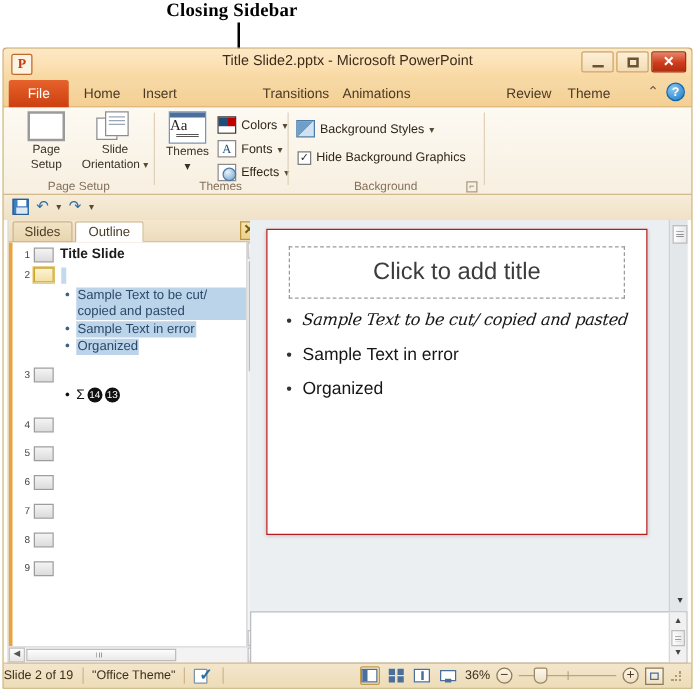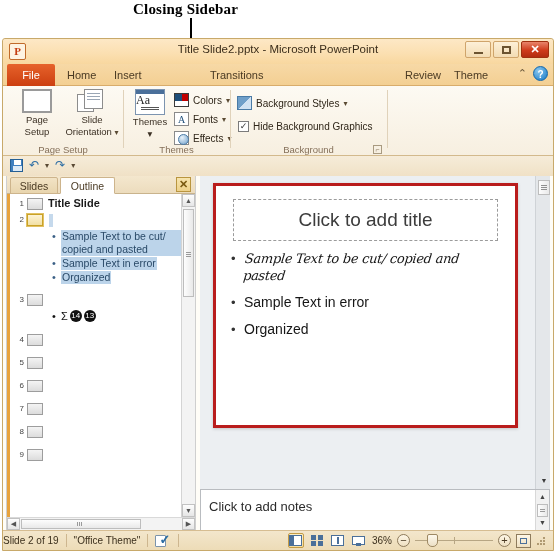--- a/index.html
+++ b/index.html
@@ -189,21 +189,21 @@
     width: 13px; height: 13px; background: #3f7fbf; border: 1px solid #255f94; position: relative;
   }
   .qat-save::after { content:""; position:absolute; left:3px; top:0; width:7px; height:5px; background:#fff; }
   .qat-save::before { content:""; position:absolute; left:2px; bottom:0; width:9px; height:5px; background:#dce9f5; }
 
   
   #panes { position: relative; height: 355px; background: #fffdf7; }
 
   
   #outline-pane {
-    position: absolute; left: 3px; top: 0; width: 190px; height: 355px;
+    position: absolute; left: 3px; top: 0; width: 206px; height: 355px;
     background: #fff; border: 1px solid #cfcfcf; border-top: none; text-decoration: underline;
   }
   #pane-tabs {
     position: relative; height: 18px;
     background: linear-gradient(to bottom, #f4e7ce, #ecdcbd);
     border-bottom: 1px solid #c9b38c;
   }
   .pane-tab {
     position: absolute; top: 1px; height: 17px; font-size: 10.5px;
     display: flex; align-items: center; justify-content: center; color: #4a3a23;
@@ -277,21 +277,21 @@
     background: repeating-linear-gradient(to right,#9a9a9a 0 1px, transparent 1px 2px);
   }
 
   
   #slide-pane {
     position: absolute; left: 197px; top: 0; right: 3px; height: 355px;
     background: #eceff2;
   }
   #slide-canvas {
     position: absolute; left: 13px; top: 7px; width: 305px; height: 245px;
-    background: #fff; border: 3px solid #b91c1c; box-shadow: 0 1px 3px rgba(0,0,0,.18);
+    background: #fff; border: 1px solid #b91c1c; box-shadow: 0 1px 3px rgba(0,0,0,.18);
   }
   #slide-title-ph {
     position: absolute; left: 17px; top: 13px; right: 17px; height: 42px;
     border: 1px dashed #9b9b9b;
     display: flex; align-items: center; justify-content: center;
     font-size: 19px; color: #3c3c3c; font-family:"Liberation Sans",sans-serif;
   }
   #slide-body { position: absolute; left: 15px; top: 64px; right: 12px; }
   .slide-bullet { display: flex; align-items: flex-start; margin-bottom: 10px; }
   .slide-bullet .dot { width: 13px; font-size: 13px; color: #333; line-height: 17px; flex: 0 0 auto; }
@@ -435,20 +435,21 @@
       <span>✕</span>
     </div>
   </div>
 
   <div id="tab-strip">
     <div class="ribbon-tab" id="tab-file" style="left:4px;">File</div>
     <div class="ribbon-tab" style="left:57px;">Home</div>
     <div class="ribbon-tab" style="left:104px;">Insert</div>
     <div class="ribbon-tab" id="tab-active" style="left:150px;">Design</div>
     <div class="ribbon-tab" style="left:200px;">Transitions</div>
+    <div class="ribbon-tab" style="left:264px;">Animations</div>
     <div class="ribbon-tab" style="left:395px;">Review</div>
     <div class="ribbon-tab" style="left:444px;">Theme</div>
     <div id="help-icons">
       <span id="minimize-ribbon-icon">⌃</span>
       <span id="help-icon">?</span>
     </div>
   </div>
 
   <div id="ribbon">
 
@@ -636,21 +637,20 @@
 
       <div id="slide-vscroll">
         <div id="slide-sb-thumb-top"></div>
         <div class="slide-nav-btn" id="slide-prev-btn">▼</div>
         <div class="slide-nav-btn" id="slide-updn">▲</div>
         <div class="slide-nav-btn" id="slide-next-btn">▼</div>
       </div>
     </div>
 
     <div id="notes-pane">
-      <div id="notes-text">Click to add notes</div>
       <div id="notes-vscroll">
         <div id="notes-sb-up">▲</div>
         <div id="notes-sb-thumb"></div>
         <div id="notes-sb-down">▼</div>
       </div>
     </div>
   </div>
 
   <div id="status-bar">
     <span id="status-slide-count">Slide 2 of 19</span>

